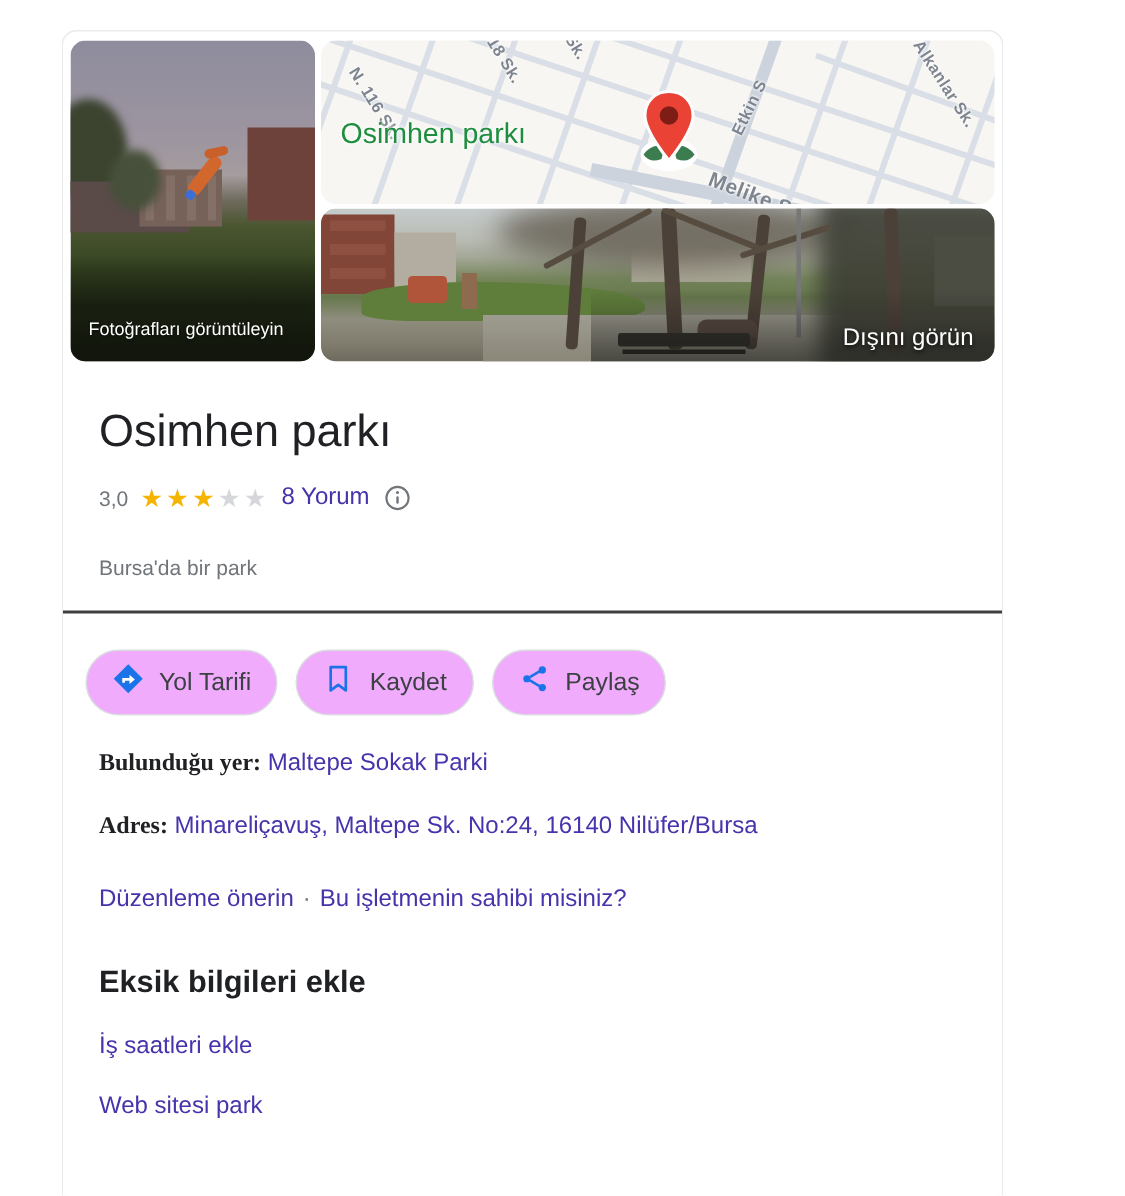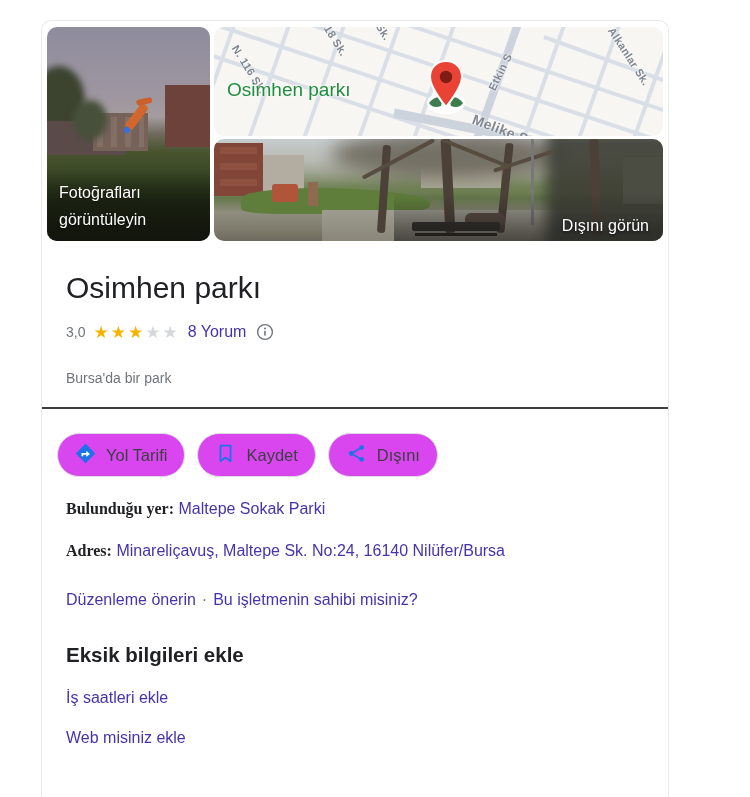--- a/index.html
+++ b/index.html
@@ -30,21 +30,21 @@
   .lp-bldg2{position:absolute;left:28%;top:40%;width:34%;height:18%;background:#77625a;}
   .lp-bldg2:before{content:"";position:absolute;inset:12% 8%;background:
     repeating-linear-gradient(90deg,#8d7a6f 0 6px,transparent 6px 14px);opacity:.55;}
   .lp-bldg3{position:absolute;right:-4px;top:27%;width:30%;height:29%;background:#6d423a;}
   .lp-tree1{position:absolute;left:-14px;top:18%;width:52px;height:70px;background:#3c4430;border-radius:50%;filter:blur(3px);}
   .lp-tree2{position:absolute;left:16%;top:34%;width:34px;height:40px;background:#46503a;border-radius:50%;filter:blur(3px);}
   .lp-statue{position:absolute;left:52%;top:35%;width:9px;height:30px;background:#d2672e;border-radius:4px;transform:rotate(38deg);}
   .lp-statue:after{content:"";position:absolute;left:-7px;top:-5px;width:16px;height:6px;background:#c95f2b;border-radius:3px;transform:rotate(-50deg);}
   .lp-statue:before{content:"";position:absolute;left:2px;bottom:-4px;width:6px;height:6px;background:#3a6fd8;border-radius:2px;}
   .lp-scrim{position:absolute;left:0;right:0;bottom:0;height:72px;background:linear-gradient(180deg,rgba(10,12,8,0) 0%,rgba(10,12,8,.55) 45%,rgba(10,12,8,.72) 100%);}
-  .photo-label{position:absolute;left:12px;bottom:8px;color:#fff;font-size:16px;line-height:27px;text-shadow:0 1px 2px rgba(0,0,0,.6);}
+  .photo-label{position:absolute;left:12px;bottom:8px;color:#fff;font-size:12px;line-height:27px;text-shadow:0 1px 2px rgba(0,0,0,.6);}
   
   .map-roads{position:absolute;inset:0;}
   .map-street{position:absolute;color:#7f8590;font-size:11px;font-weight:bold;letter-spacing:.3px;
     text-shadow:0 0 2px #fff,0 0 2px #fff;white-space:nowrap;}
   .st-n116{left:26px;top:16px;transform:rotate(58deg);transform-origin:left top;}
   .st-18{left:118px;top:-4px;transform:rotate(58deg);transform-origin:left top;}
   .st-sk{left:170px;top:-6px;transform:rotate(58deg);transform-origin:left top;}
   .st-etkin{left:272px;top:60px;transform:rotate(-64deg);transform-origin:left top;}
   .st-alkanlar{left:402px;top:-2px;transform:rotate(57deg);transform-origin:left top;}
   .st-melike{left:262px;top:84px;transform:rotate(21deg);transform-origin:left top;font-size:14px;color:#80868f;}
@@ -85,21 +85,21 @@
   .rating-row{margin-top:16px;display:flex;align-items:center;font-size:14px;color:var(--sub);}
   .stars{font-size:17px;letter-spacing:2px;margin-left:8px;line-height:1;}
   .stars .on{color:var(--gold);}
   .stars .off{color:var(--star-empty);}
   .reviews-link{margin-left:8px;font-size:16px;color:var(--link);text-decoration:none;cursor:pointer;}
   .info-ic{margin-left:10px;display:inline-flex;cursor:pointer;}
   .subtitle{margin-top:29px;font-size:14px;color:var(--sub);}
   .divider{margin:21px -24px 0;height:0;border-top:2px solid #3f3f3f;}
   .actions{margin:24px 0 0 -9px;display:flex;gap:12px;}
   .pill{display:inline-flex;align-items:center;gap:10px;height:44px;padding:0 17px;border:1px solid var(--border);
-    border-radius:22px;background:#d946ef;font-size:16.5px;color:#3c4043;cursor:pointer;white-space:nowrap;
+    border-radius:22px;background:#f0abfc;font-size:16.5px;color:#3c4043;cursor:pointer;white-space:nowrap;
     font-family:"Liberation Sans","DejaVu Sans",sans-serif;}
   .detail{margin-top:22px;font-size:16px;color:var(--txt);line-height:20px;}
   .detail b{font-weight:bold;font-family:Liberation Serif, serif;}
   a.plink{color:var(--link);text-decoration:none;cursor:pointer;}
   .suggest-row{margin-top:29px;font-size:16px;}
   .sep{color:var(--sub);padding:0 6px;}
   .missing-h{margin-top:33px;font-size:20.5px;font-weight:700;color:var(--txt);}
   .missing-link{display:block;margin-top:22px;font-size:16px;color:var(--link);text-decoration:none;cursor:pointer;}
 </style>
 </head>
@@ -232,36 +232,36 @@
       <button class="pill">
         <span>
           <svg width="21" height="21" viewBox="0 0 20 20">
             <circle cx="14.8" cy="4.4" r="2.3" fill="#1a73e8"></circle>
             <circle cx="5" cy="10" r="2.3" fill="#1a73e8"></circle>
             <circle cx="14.8" cy="15.6" r="2.3" fill="#1a73e8"></circle>
             <line x1="6.9" y1="9" x2="13" y2="5.3" stroke="#1a73e8" stroke-width="1.6"></line>
             <line x1="6.9" y1="11" x2="13" y2="14.7" stroke="#1a73e8" stroke-width="1.6"></line>
           </svg>
         </span>
-        <span>Dışını</span>
+        <span>Paylaş</span>
       </button>
     </div>
 
     <div class="detail">
       <b>Bulunduğu yer:</b>
       <a class="plink">Maltepe Sokak Parki</a>
     </div>
 
     <div class="detail">
       <b>Adres:</b>
       <a class="plink">Minareliçavuş, Maltepe Sk. No:24, 16140 Nilüfer/Bursa</a>
     </div>
 
     <div class="detail suggest-row">
       <a class="plink">Düzenleme önerin</a><span class="sep">·</span><a class="plink">Bu işletmenin sahibi misiniz?</a>
     </div>
 
     <h2 class="missing-h">Eksik bilgileri ekle</h2>
 
     <a class="missing-link">İş saatleri ekle</a>
-    <a class="missing-link">Web misiniz ekle</a>
+    <a class="missing-link">Web sitesi park</a>
   </div>
 </div>
 
 </body></html>

